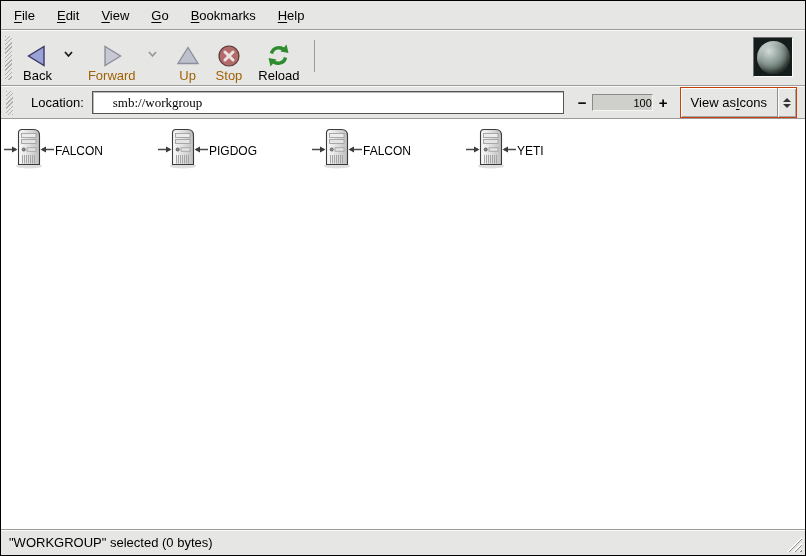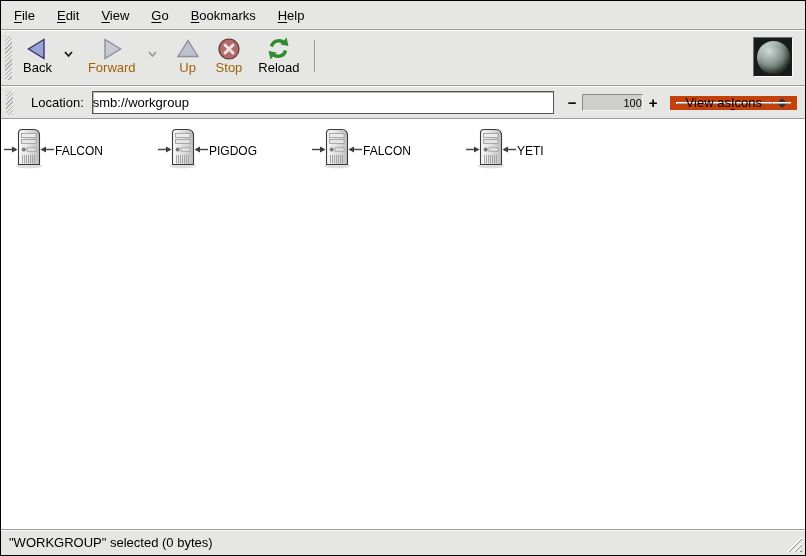--- a/index.html
+++ b/index.html
@@ -30,21 +30,21 @@
     height:56px; flex:none; display:flex; align-items:stretch;
     background:#e6e6e4; border-top:1px solid #fbfbfb; border-bottom:1px solid #9b9b9b;
     padding:1px 4px 1px 2px;
   }
   .grip {
     width:7px; margin:4px 3px 4px 2px; flex:none;
     background:repeating-linear-gradient(135deg,#aeaeae 0 1px,transparent 1px 3px);
   }
   .tbtn {
     display:flex; flex-direction:column; align-items:center; justify-content:flex-end;
-    padding:3px 7px 8px 7px; gap:0; border:1px solid transparent;
+    padding:3px 7px 0 7px; gap:0; border:1px solid transparent;
   }
   .tbtn .icon-wrap { height:27px; display:flex; align-items:center; justify-content:center; }
   .tbtn .tlabel { font-size:13px; line-height:14px; white-space:nowrap; }
   .tbtn.disabled .tlabel { color:#a16207; }
   .dropbtn {
     width:18px; display:flex; align-items:center; justify-content:center;
     margin:6px 2px 14px 0;
   }
   .tsep { width:1px; background:#9b9b9b; margin:8px 6px 12px 6px; flex:none; }
   .tb-spacer { flex:1; }
@@ -62,33 +62,33 @@
   
   .locationbar {
     height:33px; flex:none; display:flex; align-items:center;
     background:#e6e6e4; border-top:1px solid #fbfbfb; border-bottom:1px solid #9b9b9b;
     padding:0 8px 0 2px;
   }
   .locationbar .grip { height:24px; margin:0 6px 0 3px; }
   .loc-label { margin:0 8px 0 12px; white-space:nowrap; }
   .loc-input {
     flex:1; height:23px; border:1px solid #565656; background:#fff;
-    font-family:Liberation Sans, sans-serif; font-size:13px;
-    padding:0 0; outline:none; box-shadow:inset 1px 1px 0 #b9b9b9;
+    font-family:Liberation Serif, serif; font-size:13px;
+    padding:0 20px; outline:none; box-shadow:inset 1px 1px 0 #b9b9b9;
   }
   .zoom-ctl { display:flex; align-items:center; margin:0 10px 0 14px; gap:6px; }
   .zoom-btn { font-size:15px; font-weight:bold; line-height:14px; cursor:default; }
   .zoom-level {
     min-width:29px; height:17px; background:#cfcfcb; border:1px solid;
     border-color:#8a8a8a #f4f4f4 #f4f4f4 #8a8a8a;
     font-size:11px; display:flex; align-items:center; justify-content:center;padding-left:40px;
   }
   .viewas {
-    height:14px; display:flex; align-items:stretch; background:#e6e6e4;
-    border:6px solid #c2410c;
+    height:31px; display:flex; align-items:stretch; background:#e6e6e4;
+    border:1px solid #c2410c;
     box-shadow:inset 1px 1px 0 #fbfbfb, inset -1px -1px 0 #a7a7a7;
     margin-left:2px;
   }
   .viewas-label { display:flex; align-items:center; padding:0 10px; white-space:nowrap; }
   .viewas-arrows {
     width:19px; border-left:1px solid #8f8f8f; box-shadow:inset 1px 0 0 #fbfbfb;
     display:flex; flex-direction:column; align-items:center; justify-content:center; gap:2px;
   }
   .arr-up { width:0; height:0; border-left:4px solid transparent; border-right:4px solid transparent; border-bottom:4px solid #333; }
   .arr-dn { width:0; height:0; border-left:4px solid transparent; border-right:4px solid transparent; border-top:4px solid #333; }

